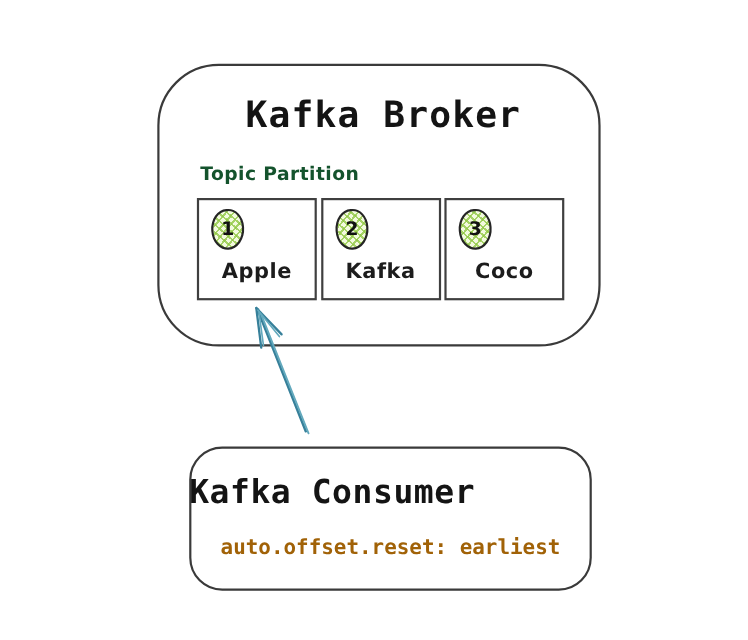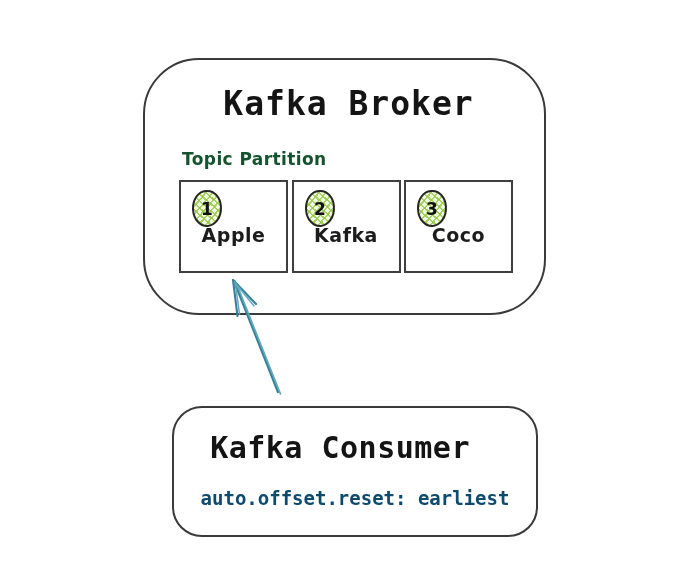--- a/index.html
+++ b/index.html
@@ -31,39 +31,39 @@
     border:2.4px solid #252525;border-radius:50% 46% 52% 48%;
     transform:rotate(-4deg);
     background-color:#f3fadf;
     background-image:
       repeating-linear-gradient(45deg, rgba(141,198,63,.75) 0 1.6px, transparent 1.6px 5.2px),
       repeating-linear-gradient(-45deg, rgba(141,198,63,.75) 0 1.6px, transparent 1.6px 5.2px);
     display:flex;align-items:center;justify-content:center;box-sizing:border-box;
   }
   .badge span{font-size:17px;font-weight:bold;color:#111;transform:rotate(4deg);}
   .slot-label{
-    position:absolute;left:0;top:42px;width:100%;text-align:center;
+    position:absolute;left:0;top:54px;width:100%;text-align:center;
     font-size:19px;font-weight:bold;letter-spacing:.5px;color:#1c1c1c;
   }
   
   .arrow-svg{position:absolute;left:210px;top:265px;width:90px;height:140px;}
   
   .consumer-box{
     position:absolute;left:172px;top:406px;width:366px;height:131px;
     border:2.2px solid #3a3a3a;border-radius:30px;background:#ffffff;box-sizing:border-box;
   }
   .consumer-title{
-    position:absolute;left:172px;top:430px;width:298px;text-align:right;
+    position:absolute;left:172px;top:430px;width:298px;text-align:left;
     font-family:"DejaVu Sans Mono",monospace;font-weight:bold;font-size:30px;
     letter-spacing:.5px;color:#141414;
   }
   .consumer-config{
     position:absolute;left:172px;top:487px;width:366px;text-align:center;
     font-family:"DejaVu Sans Mono",monospace;font-weight:bold;font-size:19px;
-    color:#0c4a6e;
+    color:#a16207;
   }
 </style>
 </head>
 <body>
 
 <div class="canvas">
 
   <div class="broker-box"></div>
   <div class="broker-title">Kafka Broker</div>
   <div class="partition-label">Topic Partition</div>

